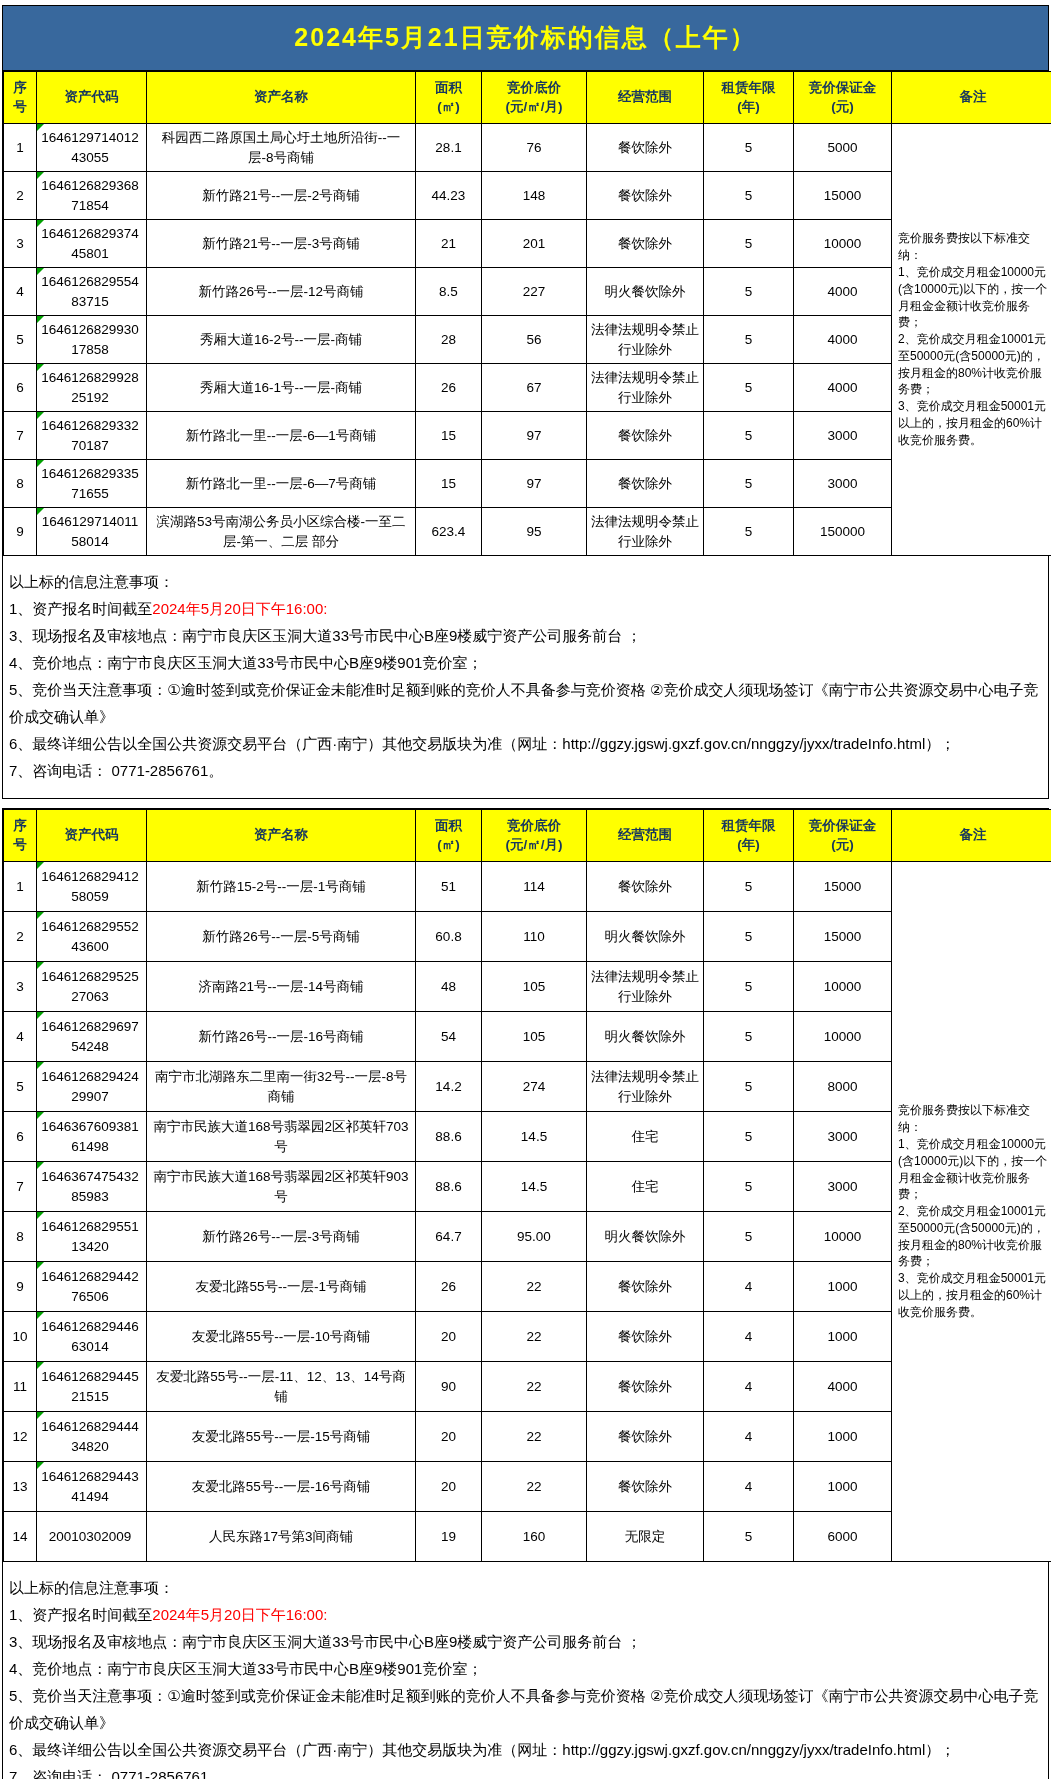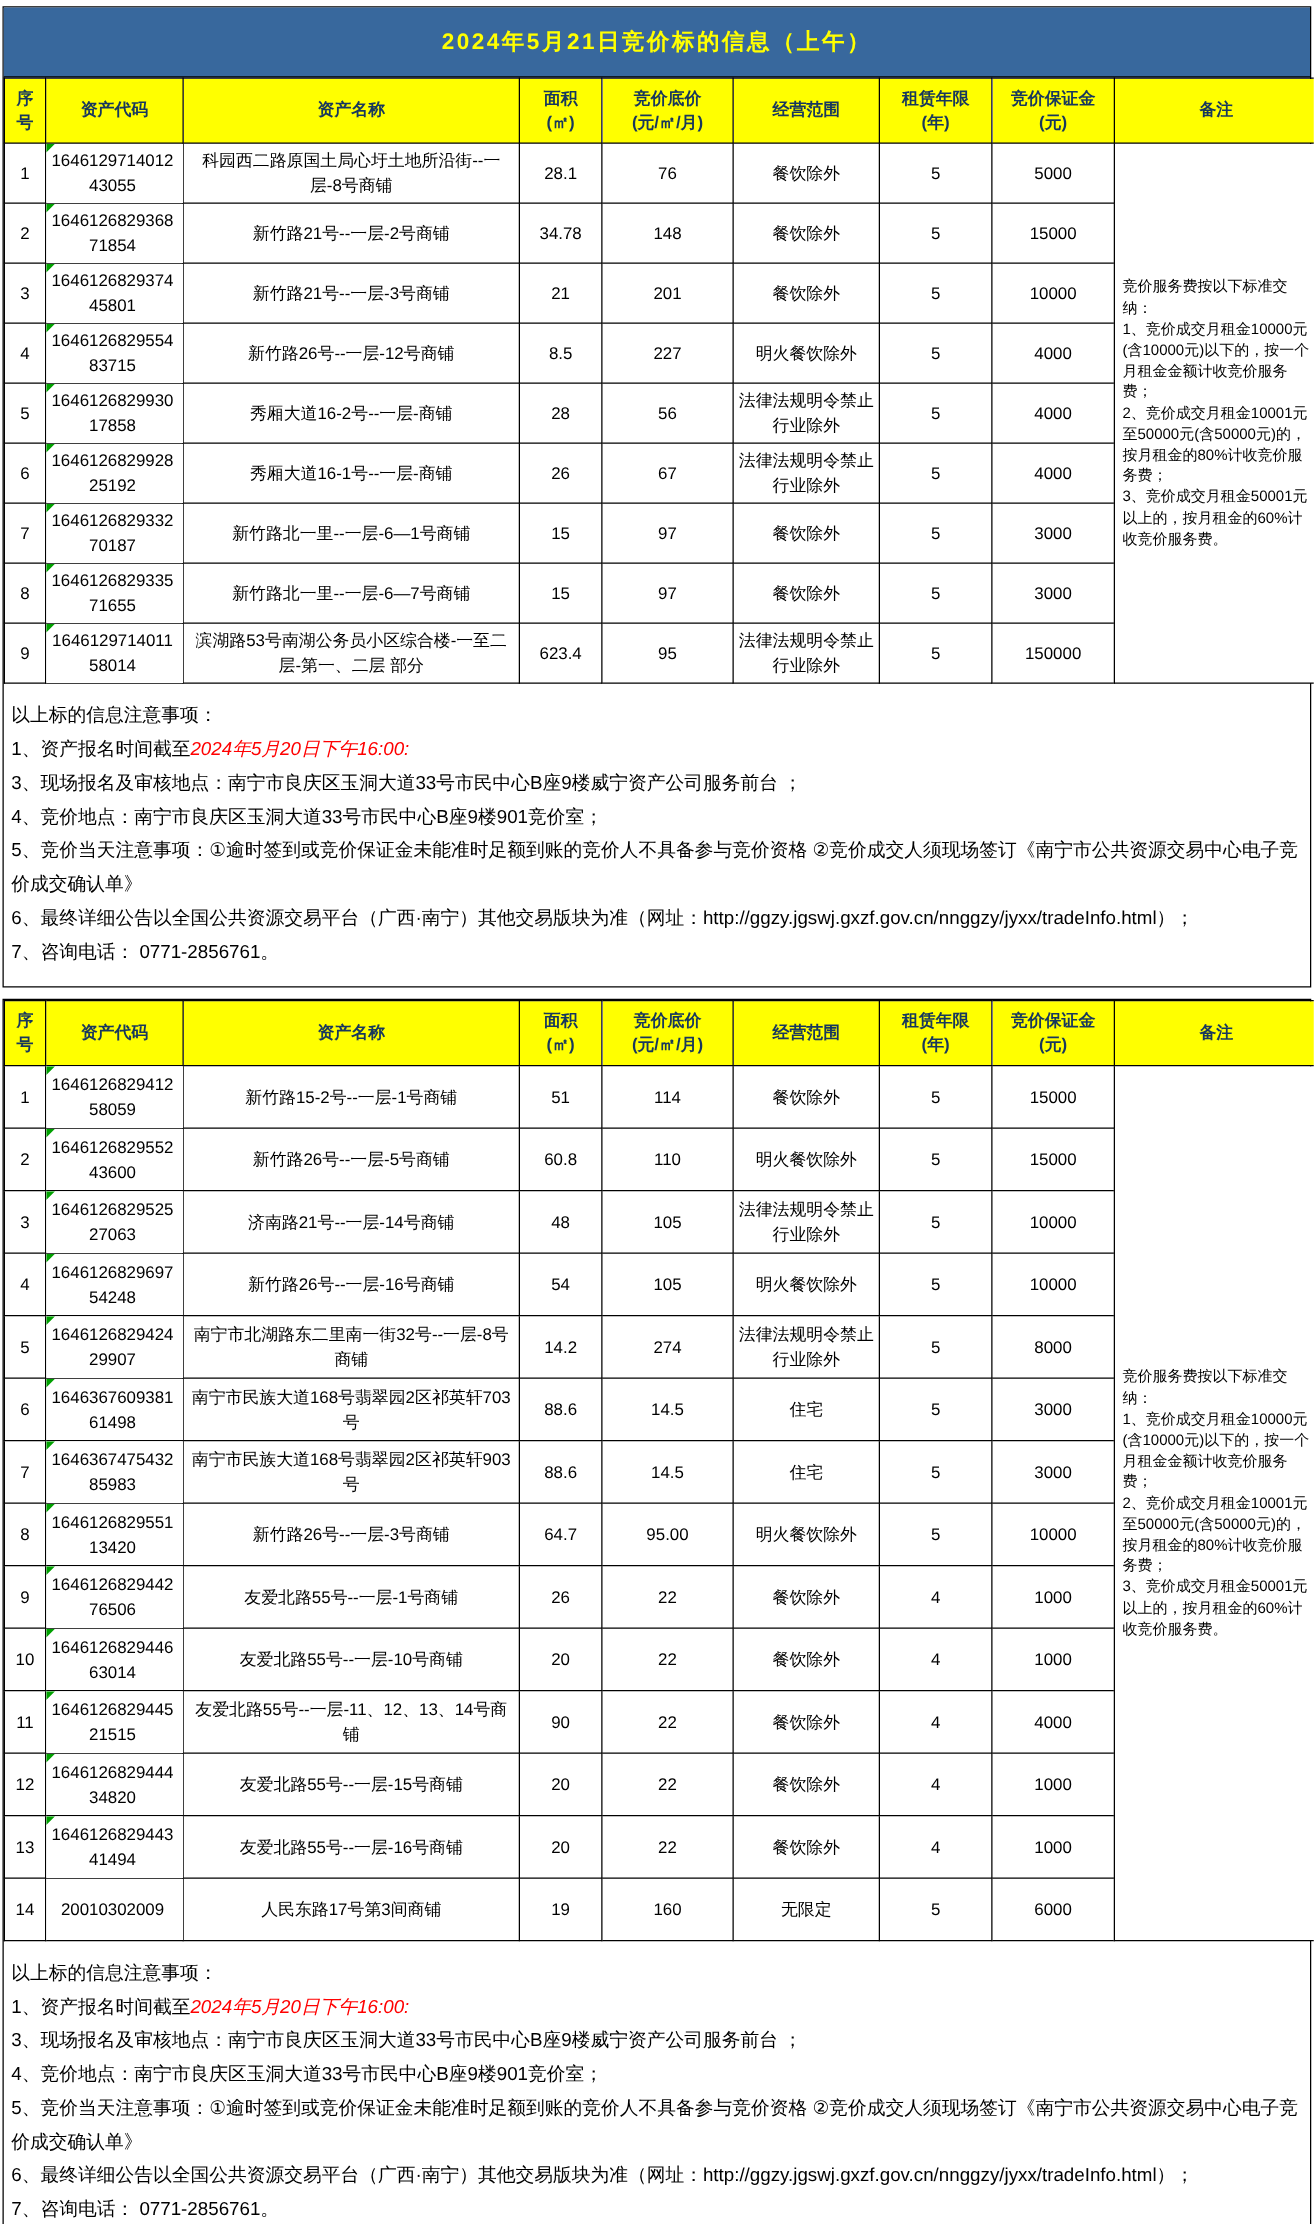--- a/index.html
+++ b/index.html
@@ -21,21 +21,21 @@
   .sheet{padding:5px 2px 4px 2px;}
   .block{
     border:1px solid var(--border);
     margin-bottom:9px;
     background:#FFFFFF;
   }
   .title-bar{
     background:var(--title-bg);
     color:#FFFF00;
     text-align:center;
-    font-size:18px;
+    font-size:25px;
     font-weight:bold;
     letter-spacing:2px;
     padding:15px 0 16px 0;
     border-bottom:1px solid var(--border);
   }
   table{
     border-collapse:collapse;
     width:100%;
     table-layout:fixed;
   }
@@ -82,21 +82,21 @@
     white-space:pre-line;
     vertical-align:middle;
     padding:4px 6px;
   }
   .notes{
     padding:12px 6px 14px 6px;
     font-size:15px;
     line-height:1.8;
   }
   .note-line{white-space:normal;}
-  .red{color:var(--red);font-style:italic;}
+  .red{color:var(--red);}
 </style>
 </head>
 <body>
 
 <div class="sheet">
 
   <section class="block">
     <div class="title-bar">2024年5月21日竞价标的信息（上午）</div>
     <table class="morning-table">
       <colgroup>
@@ -139,21 +139,21 @@
             <td>5000</td>
             <td class="remark-cell" rowspan="9">竞价服务费按以下标准交纳：
 1、竞价成交月租金10000元(含10000元)以下的，按一个月租金金额计收竞价服务费；
 2、竞价成交月租金10001元至50000元(含50000元)的，按月租金的80%计收竞价服务费；
 3、竞价成交月租金50001元以上的，按月租金的60%计收竞价服务费。</td>
           </tr>
           <tr>
             <td>2</td>
             <td class="code-cell"><span class="marker"></span>164612682936871854</td>
             <td>新竹路21号--一层-2号商铺</td>
-            <td>34.78</td>
+            <td>44.23</td>
             <td>148</td>
             <td>餐饮除外</td>
             <td>5</td>
             <td>15000</td>
           </tr>
           <tr>
             <td>3</td>
             <td class="code-cell"><span class="marker"></span>164612682937445801</td>
             <td>新竹路21号--一层-3号商铺</td>
             <td>21</td>

